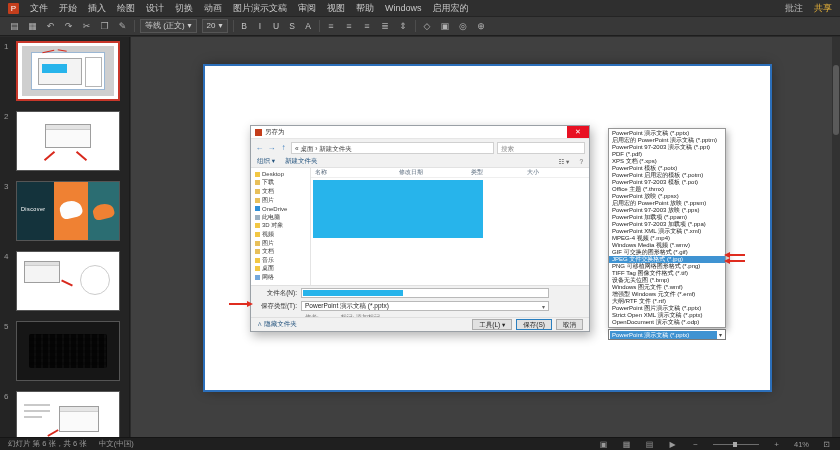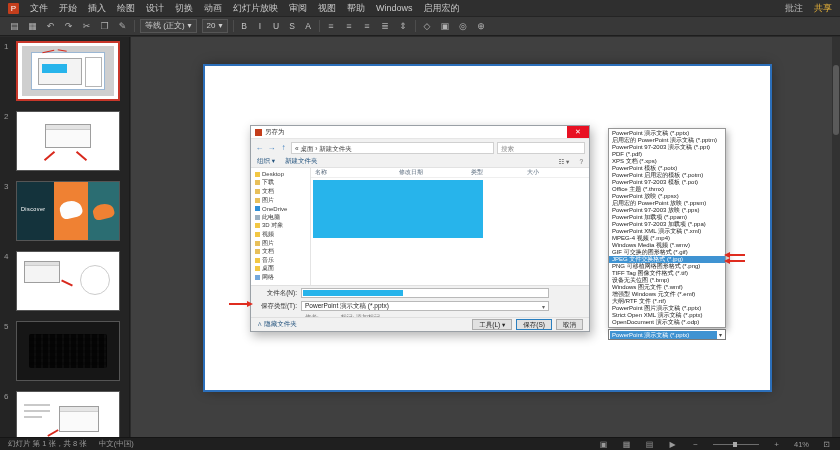--- a/index.html
+++ b/index.html
@@ -137,21 +137,21 @@
 </style>
 </head>
 <body>
 
 <div id="app">
 
   <div class="menubar">
     <span class="app-logo">P</span>
     <span style="display:contents">
       
-    <span class="tab">文件</span><span class="tab">开始</span><span class="tab">插入</span><span class="tab">绘图</span><span class="tab">设计</span><span class="tab">切换</span><span class="tab">动画</span><span class="tab">幻灯片放映</span><span class="tab">审阅</span><span class="tab">视图</span><span class="tab">帮助</span><span class="tab">Windows</span><span class="tab">启用宏的</span></span>
+    <span class="tab">文件</span><span class="tab">开始</span><span class="tab">插入</span><span class="tab">绘图</span><span class="tab">设计</span><span class="tab">切换</span><span class="tab">动画</span><span class="tab">图片演示文稿</span><span class="tab">审阅</span><span class="tab">视图</span><span class="tab">帮助</span><span class="tab">Windows</span><span class="tab">启用宏的</span></span>
     <span class="spacer"></span>
     <span class="comments">批注</span>
     <span class="share">共享</span>
   </div>
 
   <div class="toolbar">
     <span style="display:contents">
       
     <span class="tb-ic">▤</span><span class="tb-ic">▦</span><span class="tb-ic">↶</span><span class="tb-ic">↷</span><span class="tb-ic">✂</span><span class="tb-ic">❐</span><span class="tb-ic">✎</span></span>
     <span class="tb-sep"></span>
@@ -438,21 +438,21 @@
       <div class="arrow right arrow-a"></div>
       <div class="arrow left arrow-b"></div>
       <div class="arrow left arrow-c"></div>
     </div>
     <div class="vscroll">
         <div class="vthumb"></div>
       </div>
   </div>
 
   <div class="statusbar">
-    <span>幻灯片 第 1 张，共 8 张</span>
+    <span>幻灯片 第 6 张，共 6 张</span>
     <span>中文(中国)</span>
     <span class="grow"></span>
     <span style="display:contents">
       
     <span class="sb-ic">▣</span><span class="sb-ic">▦</span><span class="sb-ic">▤</span><span class="sb-ic">▶</span></span>
     <span class="sb-ic">−</span>
     <span class="zoom-track">
         <span class="zoom-knob"></span>
       </span>
     <span class="sb-ic">+</span>

